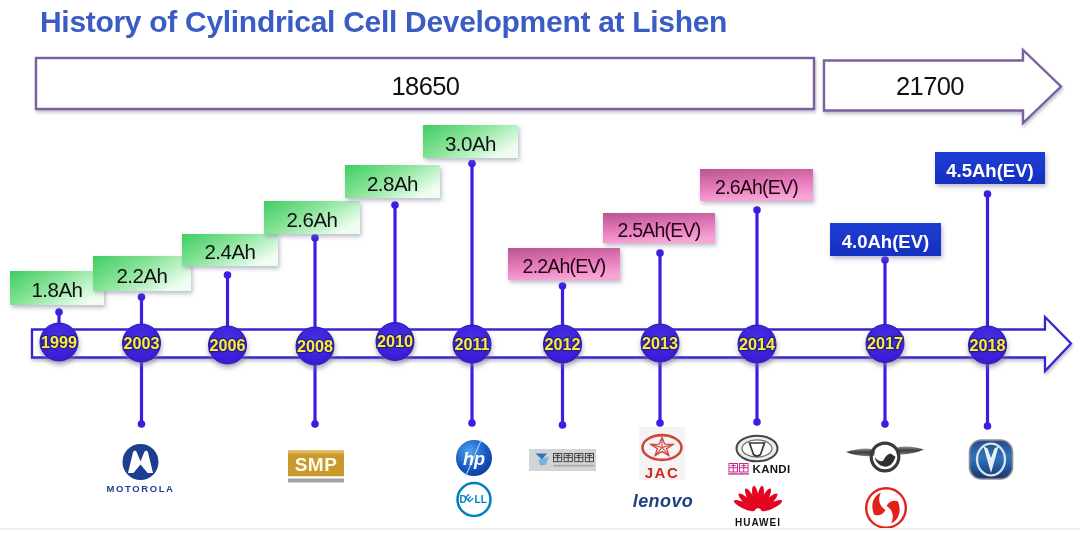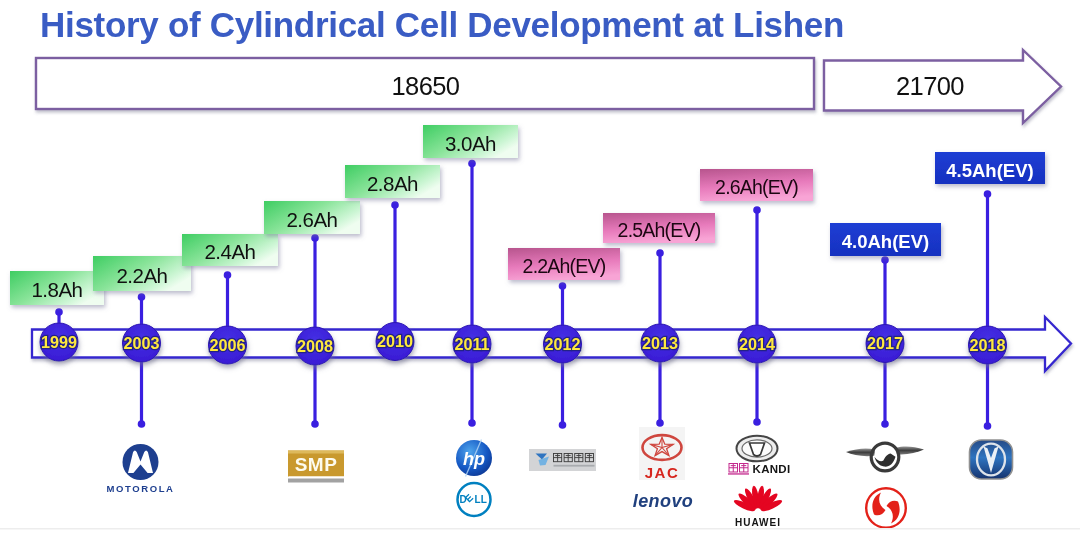--- a/index.html
+++ b/index.html
@@ -1,18 +1,18 @@
 <!DOCTYPE html>
 <html><head>
 <meta charset="utf-8">
 <style>
   html,body{margin:0;padding:0;background:#ffffff;}
   body{width:1080px;height:533px;position:relative;overflow:hidden;
        font-family:"Liberation Sans", sans-serif;}
-  #title{position:absolute;left:40px;top:4.5px;font-size:35px;font-weight:bold;
+  #title{position:absolute;left:40px;top:4.5px;font-size:30px;font-weight:bold;
          color:#3a5cc4;letter-spacing:-0.3px;}
   svg{position:absolute;left:0;top:0;}
   text{font-family:"Liberation Sans", sans-serif;}
 </style>
 </head>
 <body>
 <div id="title">History of Cylindrical Cell Development at Lishen</div>
 <svg width="1080" height="533" viewBox="0 0 1080 533">
 <defs>
   <linearGradient id="gGreen" x1="0" y1="0" x2="1" y2="0.6">

